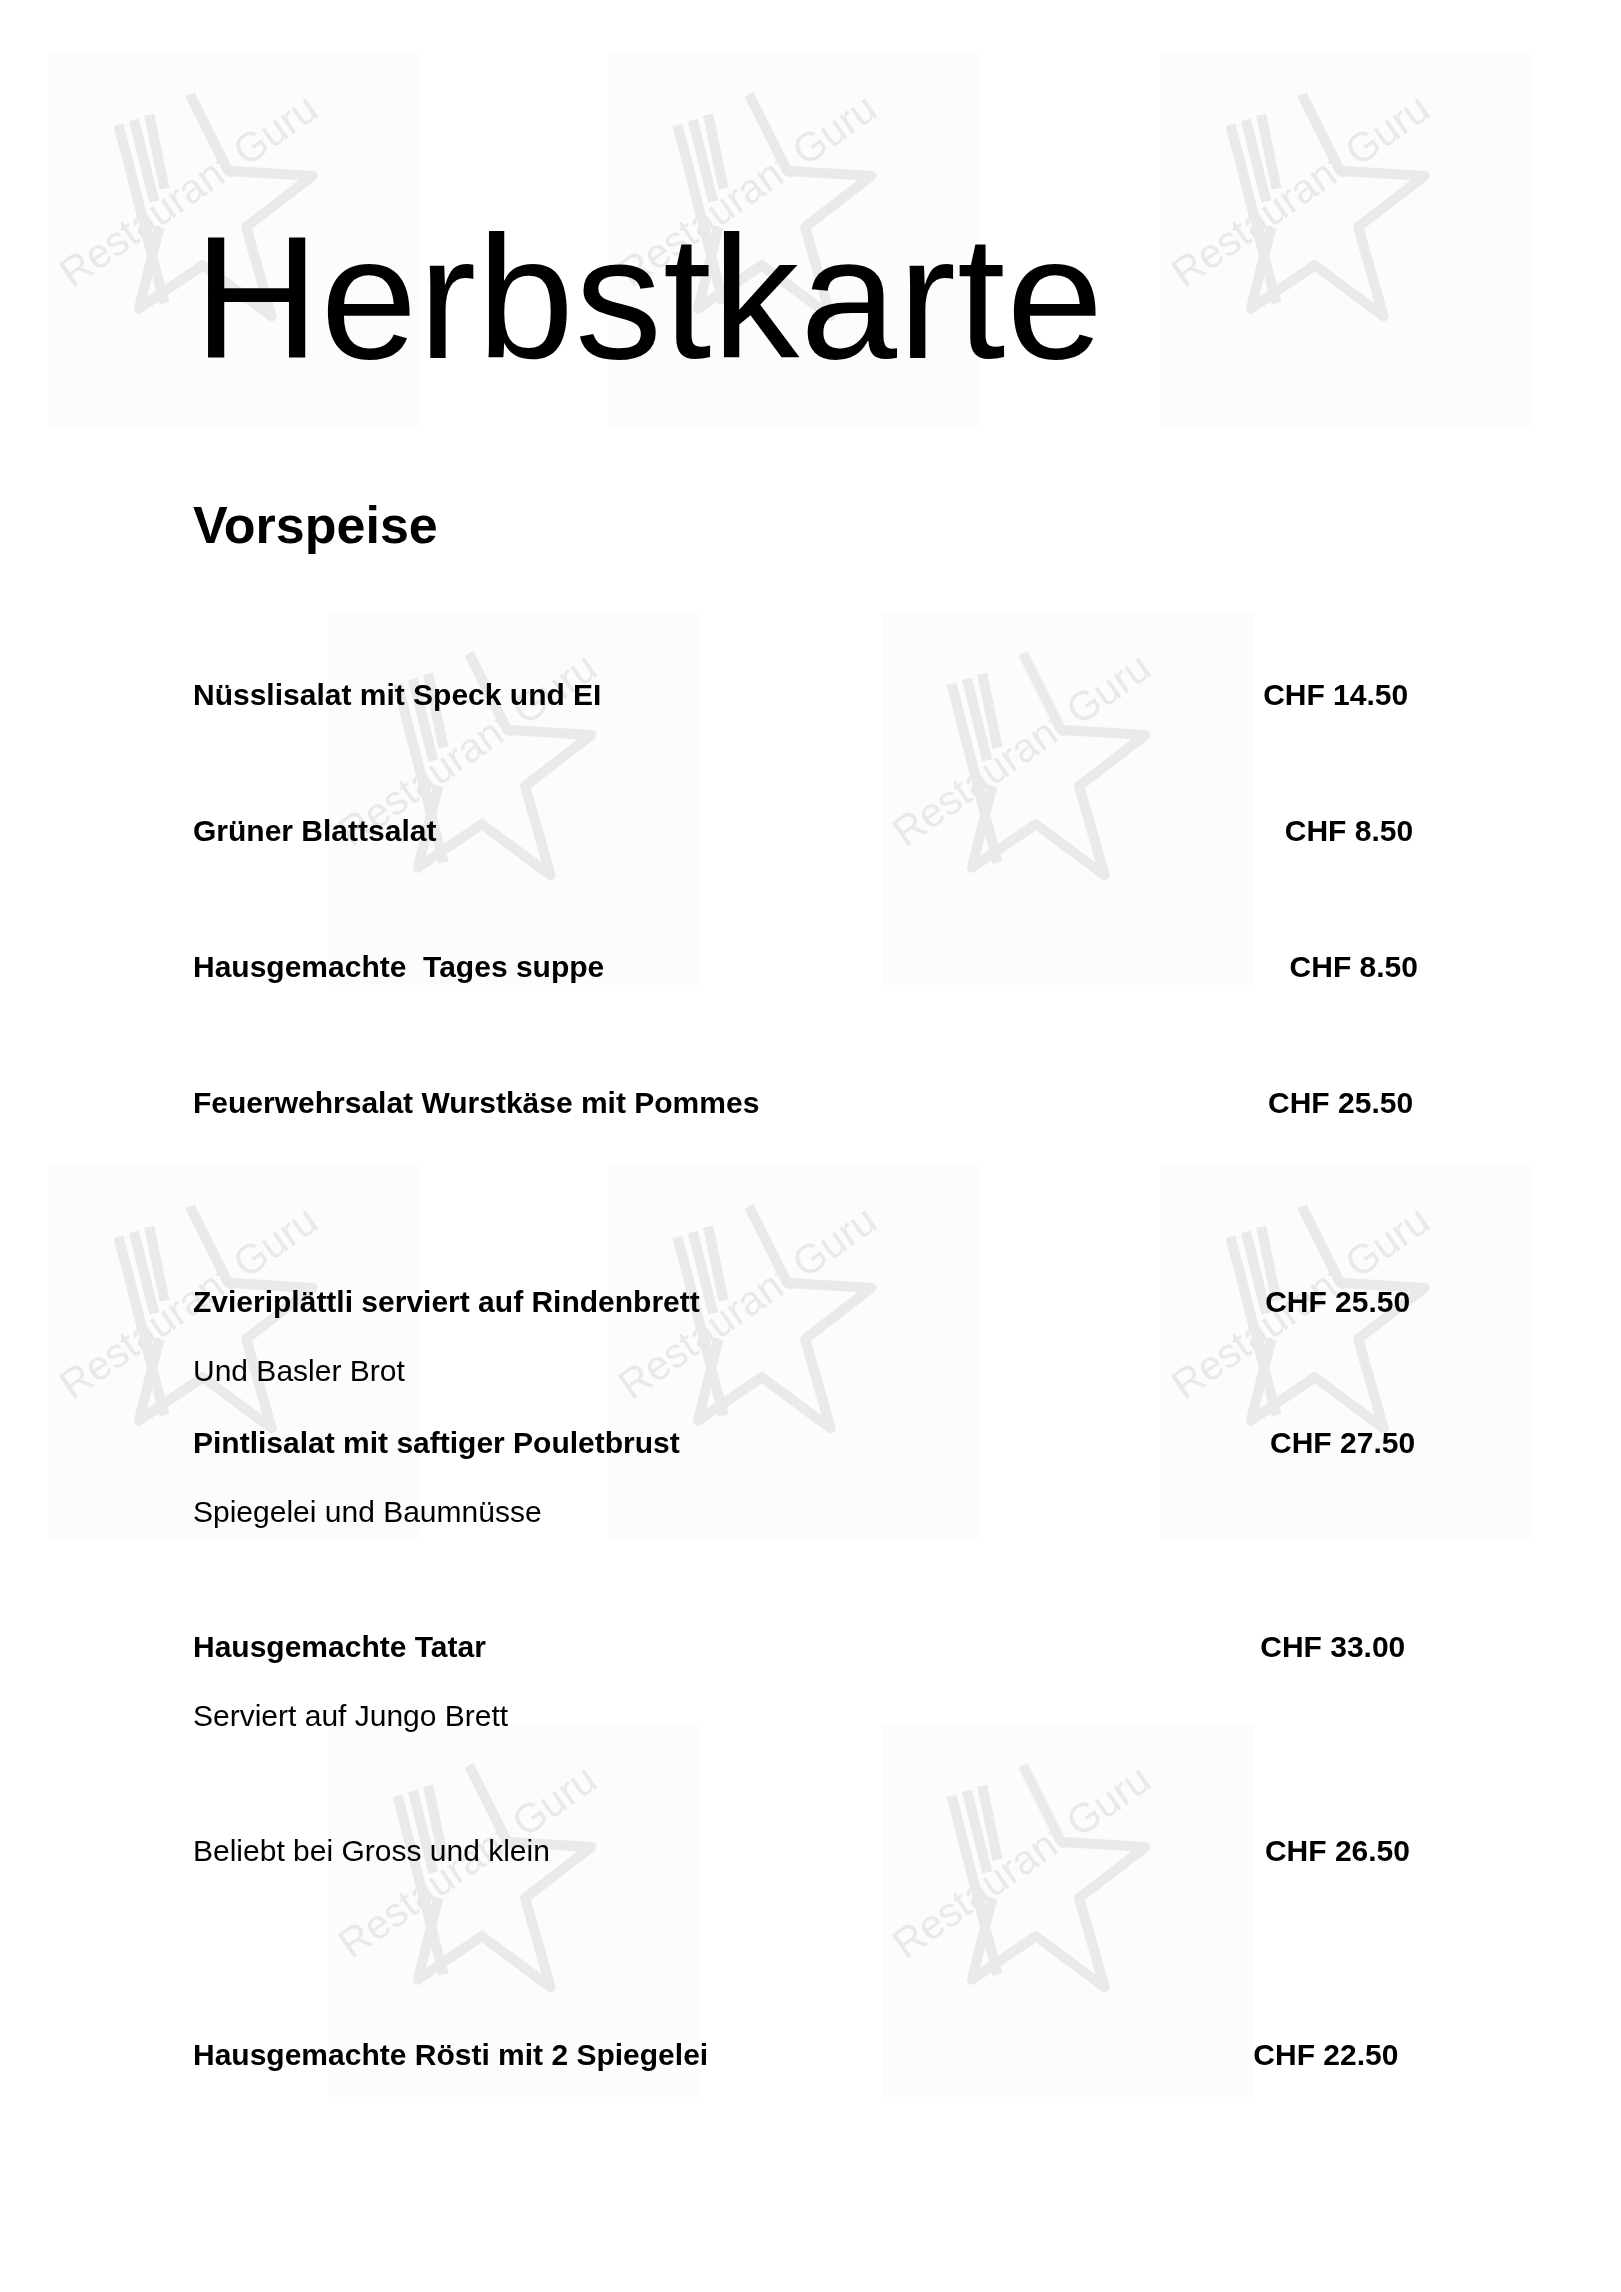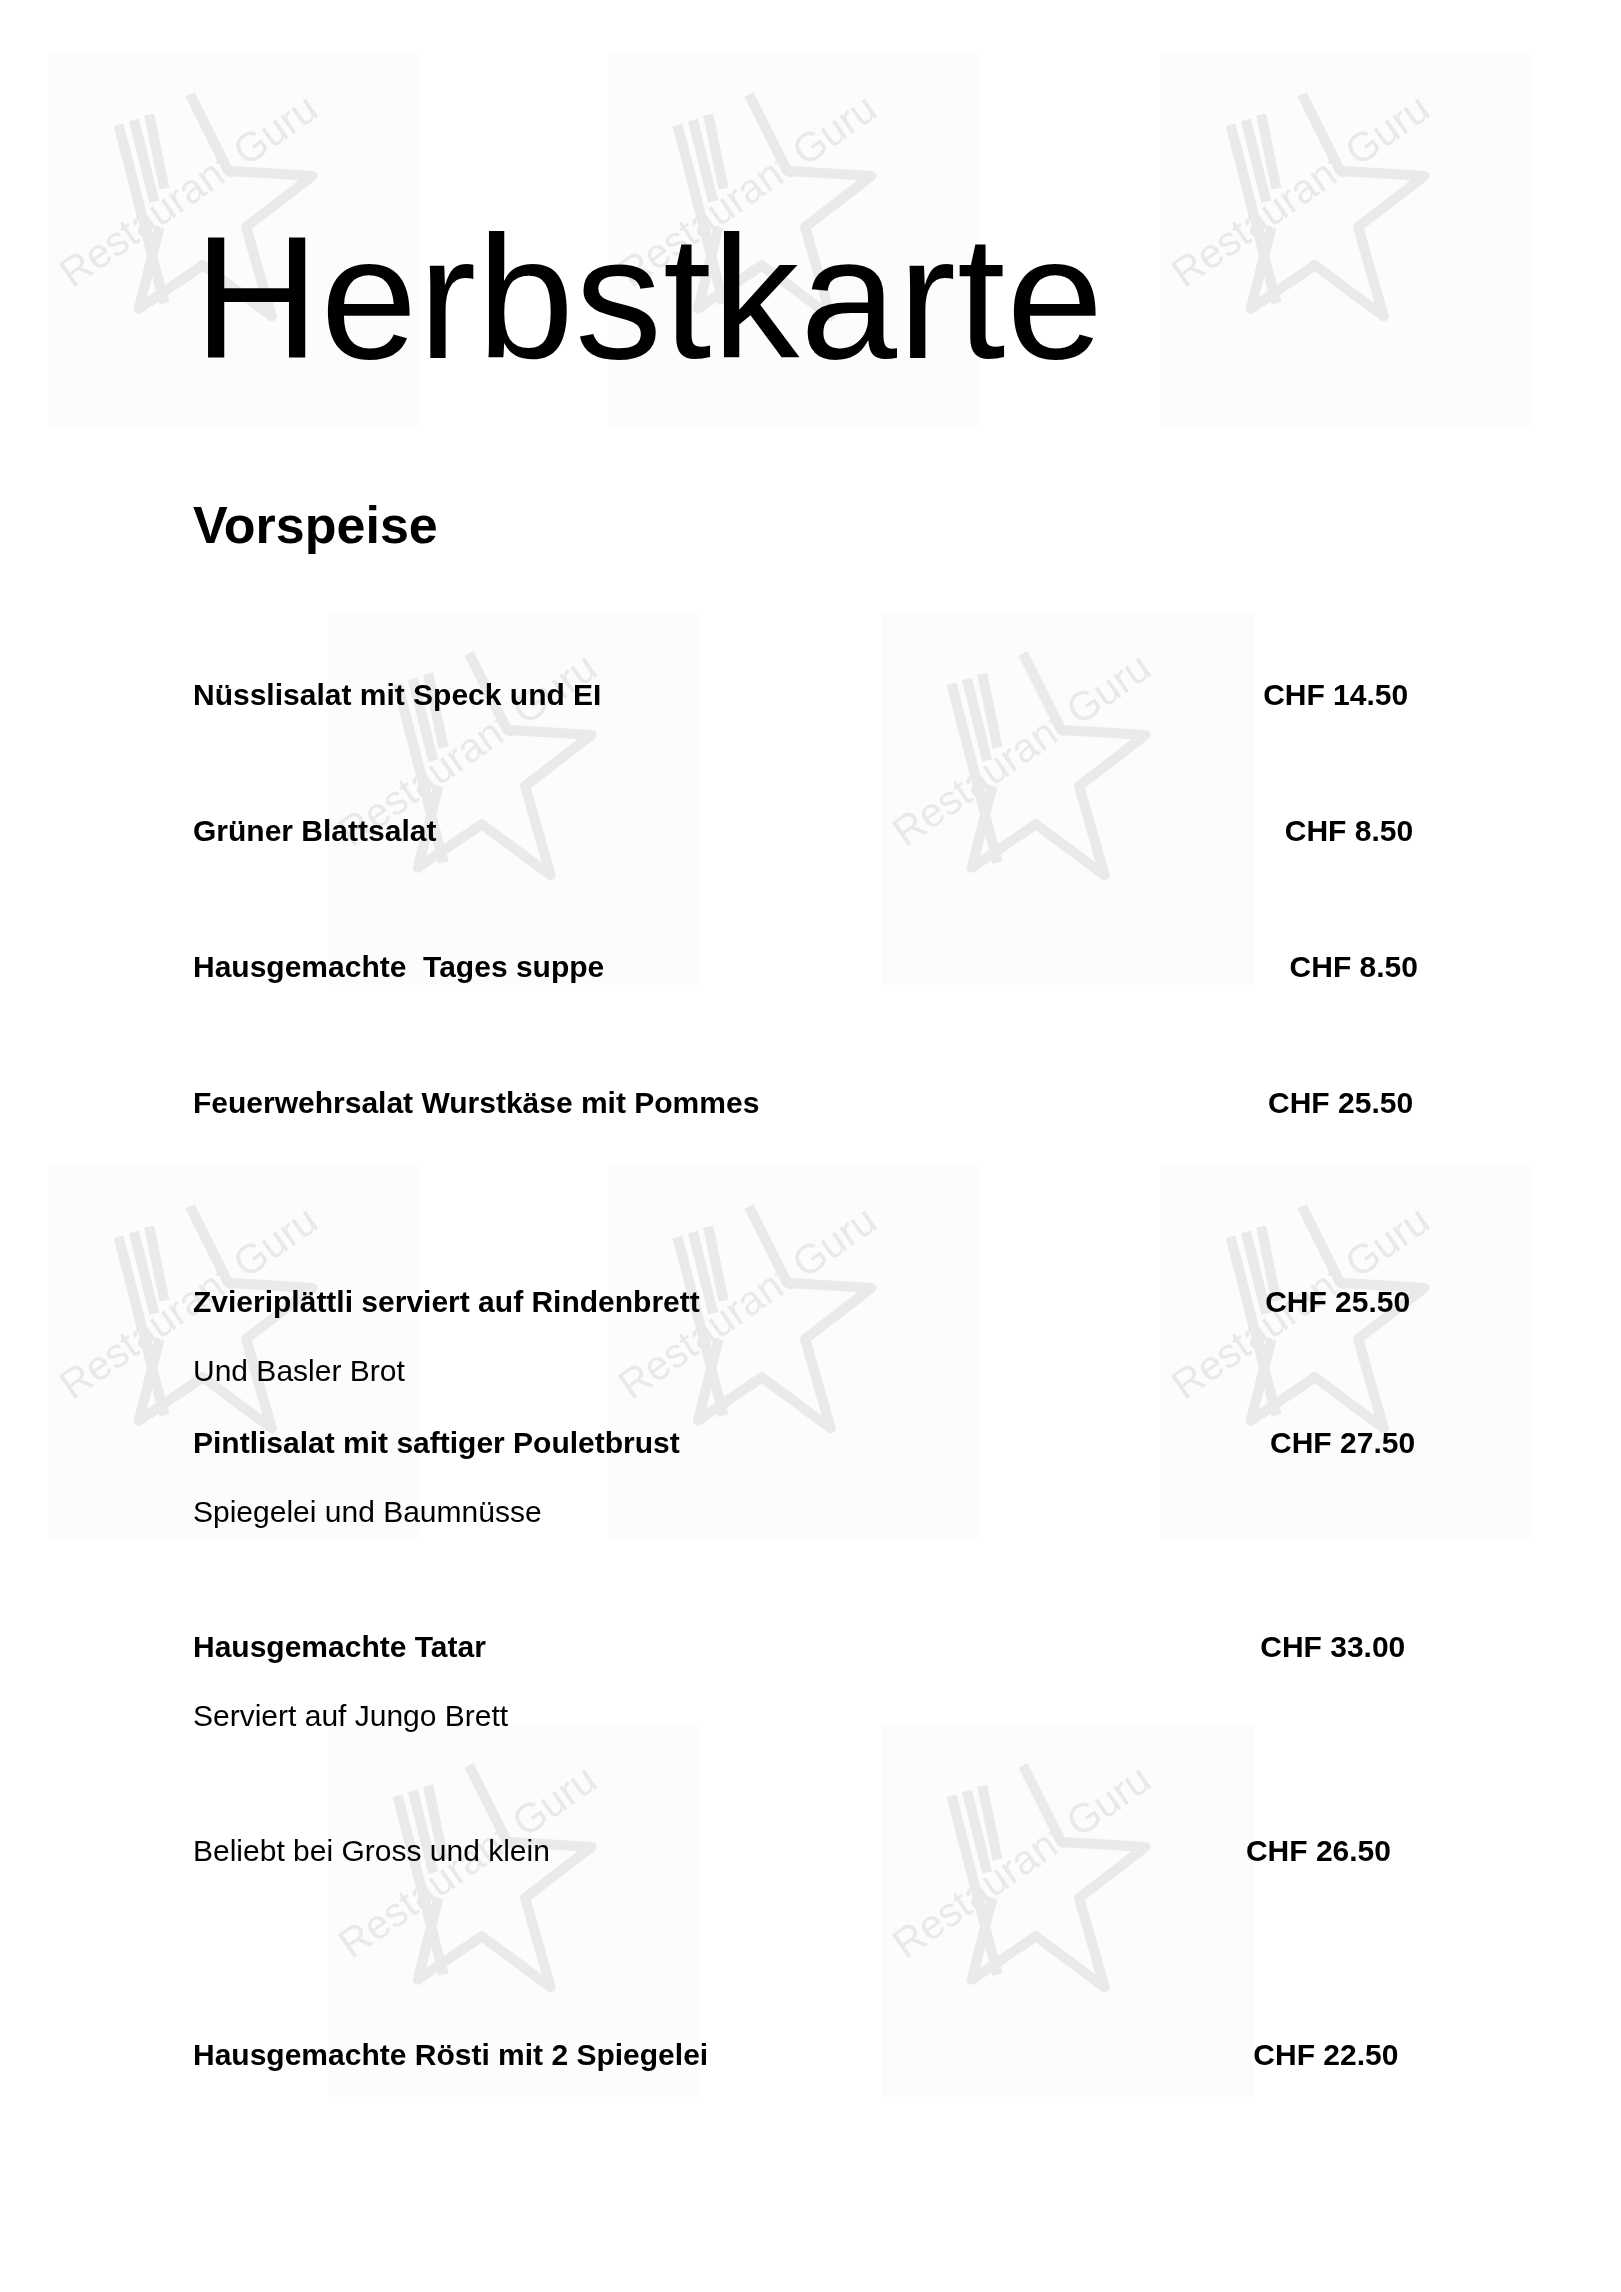--- a/index.html
+++ b/index.html
@@ -122,19 +122,19 @@
   <div class="item-desc">Spiegelei und Baumnüsse</div>
   <div class="item-price" style="right:2.9px;">CHF 27.50</div>
 </div>
 <div class="item" style="top:1612px;">
   <div class="item-name">Hausgemachte Tatar</div>
   <div class="item-desc">Serviert auf Jungo Brett</div>
   <div class="item-price" style="right:12.7px;">CHF 33.00</div>
 </div>
 <div class="item" style="top:1816px;">
   <div class="item-desc">Beliebt bei Gross und klein</div>
-  <div class="item-price" style="right:27px;">CHF 26.50</div>
+  <div class="item-price" style="right:8px;">CHF 26.50</div>
 </div>
 <div class="item" style="top:2020px;">
   <div class="item-name">Hausgemachte Rösti mit 2 Spiegelei</div>
   <div class="item-price" style="right:19.6px;">CHF 22.50</div>
 </div>
 
 
 </body></html>

